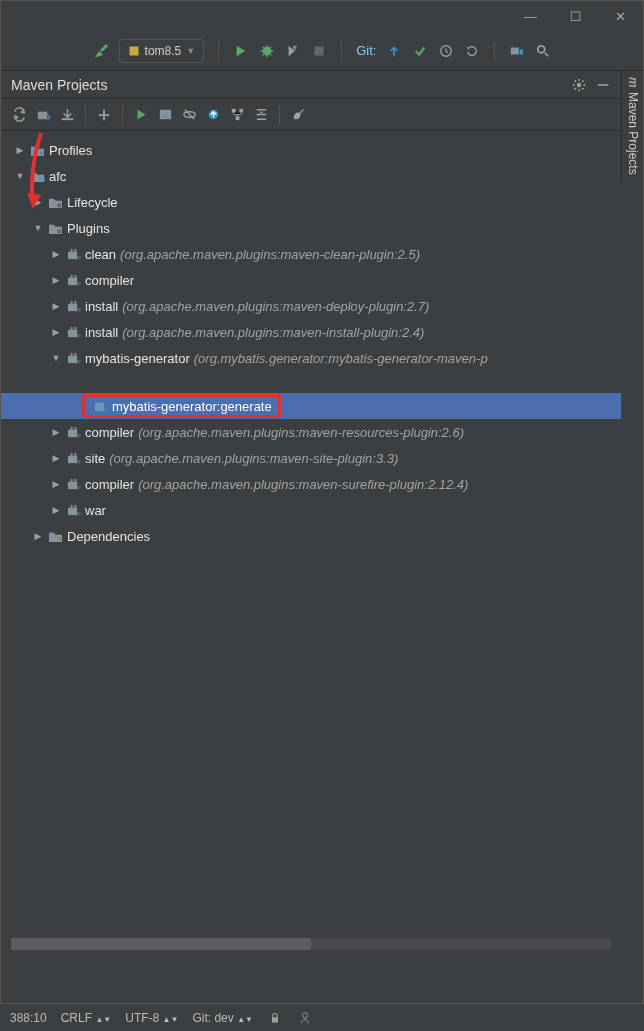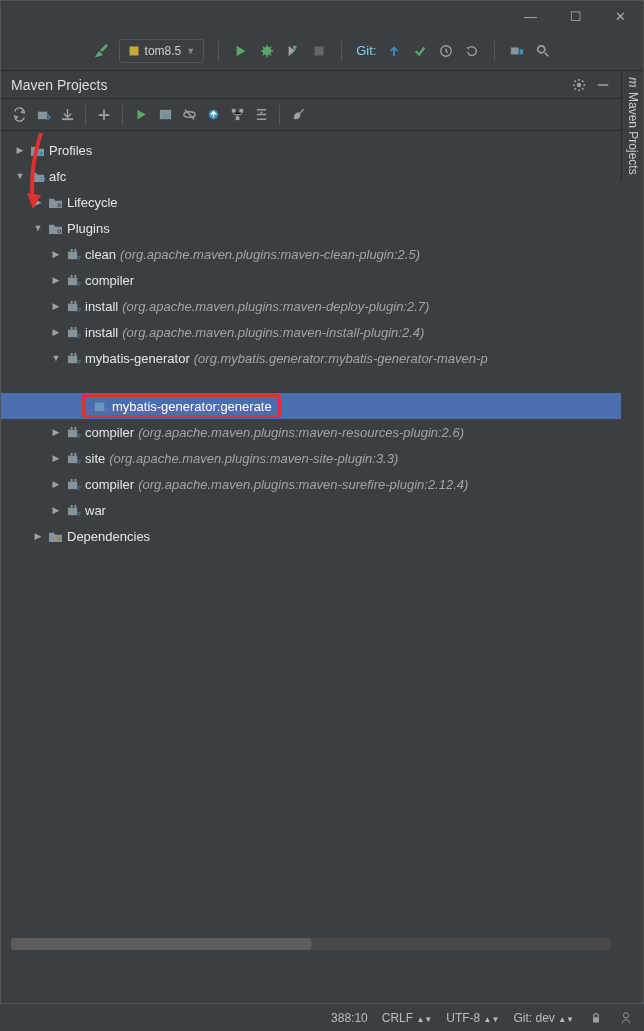--- a/index.html
+++ b/index.html
@@ -29,21 +29,21 @@
 .indent-1 { padding-left: 14px; }
 .indent-2 { padding-left: 32px; }
 .indent-3 { padding-left: 50px; }
 .indent-4 { padding-left: 68px; margin-top: 22px; }
 .selected { background: #4b6eaf; }
 .selected .label, .selected .detail { color: #ffffff; }
 .highlight-box { border: 3px solid #e03030; border-radius: 3px; padding: 0 6px; display: inline-flex; align-items: center; height: 24px; }
 .side-tab { position: absolute; right: 0; top: 0; width: 22px; background: #3c3f41; border-left: 1px solid #2b2b2b; writing-mode: vertical-rl; text-orientation: mixed; height: 110px; display: flex; align-items: center; justify-content: center; font-size: 12px; color: #ccc; gap: 4px; }
 .side-tab .m-icon { font-weight: bold; font-style: italic; color: #aaa; transform: none; }
 .content-wrap { position: absolute; left: 0; right: 22px; top: 0; bottom: 0; overflow: hidden; }
-.status-bar { position: absolute; bottom: 0; left: 0; right: 0; height: 28px; border-top: 1px solid #555; display: flex; align-items: center; justify-content: flex-end; padding: 0 10px; gap: 14px; font-size: 12px; color: #bbb; background: #3c3f41; }
+.status-bar { position: absolute; bottom: 0; left: 0; right: 0; height: 28px; border-top: 1px solid #555; display: flex; align-items: center; padding: 0 10px; gap: 14px; font-size: 12px; color: #bbb; background: #3c3f41; }
 .scroll-hint { position: absolute; bottom: 54px; left: 10px; right: 10px; height: 12px; background: #4a4a4a; border-radius: 2px; }
 .scroll-thumb { height: 12px; width: 50%; background: #5c5c5c; border-radius: 2px; }
 .ic { display: inline-flex; width: 16px; height: 16px; align-items: center; justify-content: center; }
 .red-arrow { position: absolute; top: 60px; left: 22px; width: 24px; height: 80px; pointer-events: none; }
 svg { display: block; }
 .folder-ico { fill: #87939a; }
 .folder-gear { fill: #87939a; }
 </style>
 </head>
 <body>

